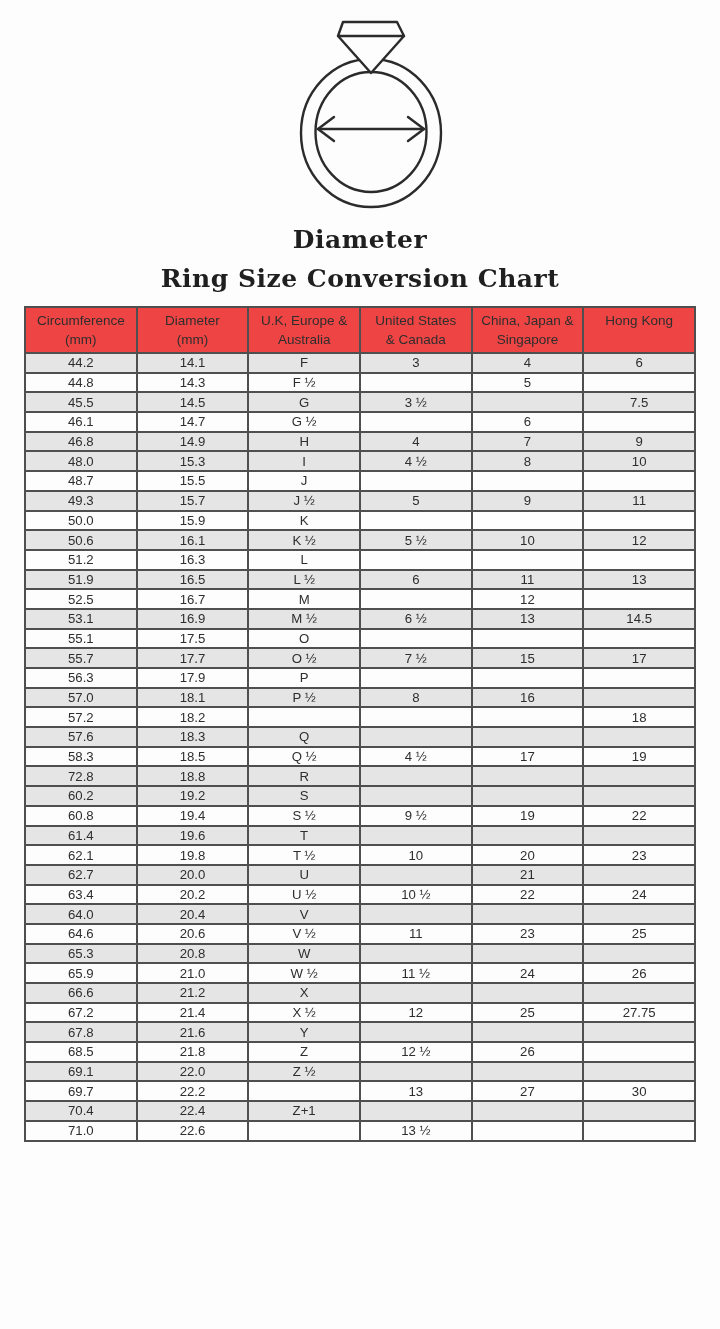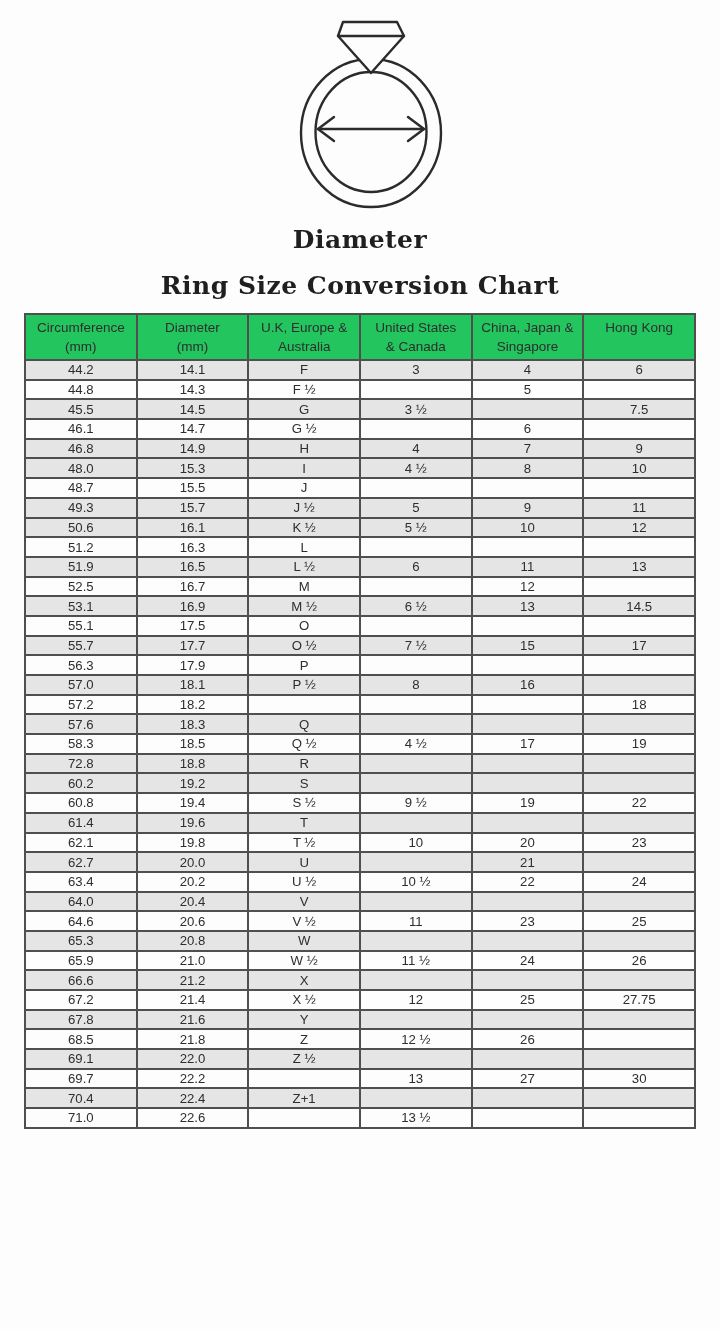--- a/index.html
+++ b/index.html
@@ -26,21 +26,21 @@
     text-align: center;
     color: #1f1f1f;
     letter-spacing: 0.5px;
   }
   .diameter-label {
     font-size: 25px;
     margin-top: 13px;
   }
   .chart-title {
     font-size: 25px;
-    margin-top: 17px;
+    margin-top: 10px;
   }
   table.size-table {
     border-collapse: collapse;
     table-layout: fixed;
     width: 672px;
     margin: 13px auto 0 auto;
     background: #fdfdfd;
   }
   table.size-table th,
   table.size-table td {
@@ -49,21 +49,21 @@
     vertical-align: middle;
     overflow: hidden;
     white-space: nowrap;
   }
   table.size-table th {
     font-weight: normal;
     font-size: 13.5px;
     line-height: 19px;
     padding: 3px 0;
     vertical-align: top;
-    background: #22c55e;
+    background: #ef4444;
   }
   table.size-table td {
     font-size: 13.2px;
     height: 19.7px;
     padding: 0;
     background: #fdfdfd;
   }
   table.size-table tr.shaded td {
     background: #e5e5e5;
   }
@@ -182,20 +182,28 @@
         <td></td>
       </tr>
       <tr class="shaded">
         <td>49.3</td>
         <td>15.7</td>
         <td>J ½</td>
         <td>5</td>
         <td>9</td>
         <td>11</td>
       </tr>
+      <tr>
+        <td>50.0</td>
+        <td>15.9</td>
+        <td>K</td>
+        <td></td>
+        <td></td>
+        <td></td>
+      </tr>
       <tr class="shaded">
         <td>50.6</td>
         <td>16.1</td>
         <td>K ½</td>
         <td>5 ½</td>
         <td>10</td>
         <td>12</td>
       </tr>
       <tr>
         <td>51.2</td>

